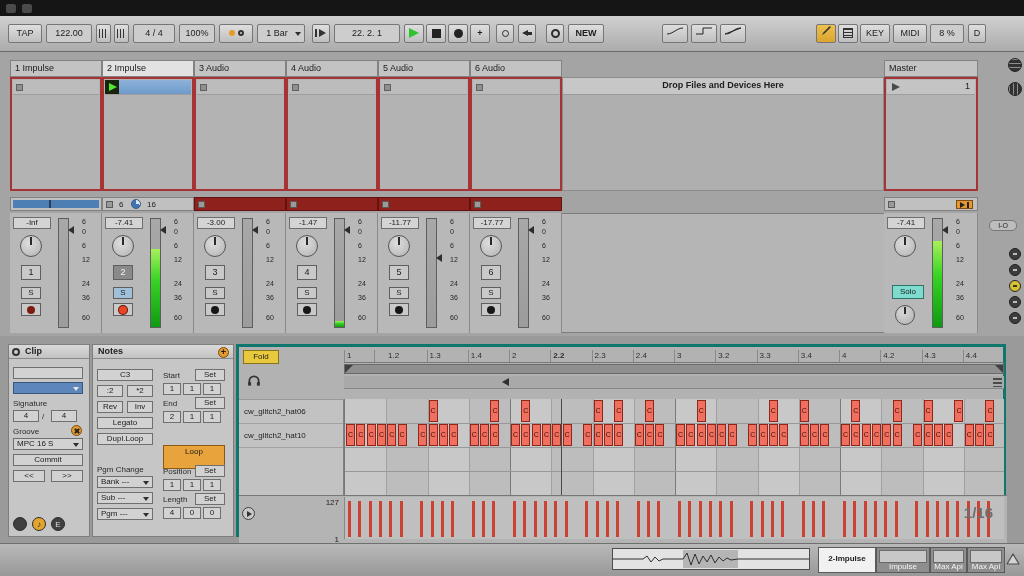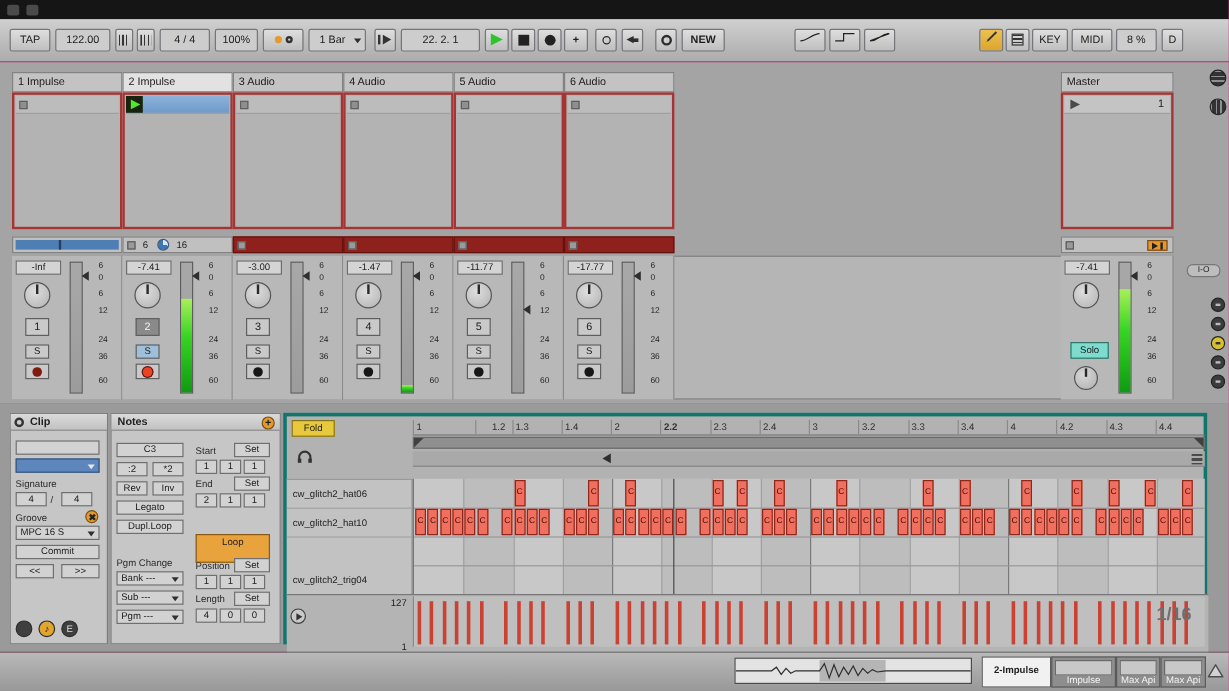--- a/index.html
+++ b/index.html
@@ -1,17 +1,17 @@
 <!DOCTYPE html>
 <html><head>
 <meta charset="utf-8">
 <style>
   *{margin:0;padding:0;box-sizing:border-box}
   body{font-family:"Liberation Sans",sans-serif;background:#666}
-  #app{position:relative;width:1024px;height:576px;background:#ec4899;overflow:hidden;font-size:9px;color:#1d1d1d}
+  #app{position:relative;width:1024px;height:576px;background:#f0abfc;overflow:hidden;font-size:9px;color:#1d1d1d}
 
   
   .titlebar{position:absolute;left:0;top:0;width:100%;height:16px;background:#151515}
   .win-ctrl{position:absolute;top:4px;width:10px;height:9px;border-radius:2px;background:#4a4a4a}
 
   
   .toolbar{position:absolute;left:0;top:16px;width:100%;height:36px;background:linear-gradient(#d0d0d0,#acacac);border-bottom:1px solid #6b6b6b}
   .tb-btn,.tb-field{position:absolute;top:8px;height:19px;line-height:17px;text-align:center;border:1px solid #75757a;border-radius:2px;font-size:9px;color:#1c1c1c}
   .tb-btn{background:linear-gradient(#dedede,#bfbfbf)}
   .tb-field{background:#cdcdcd}
@@ -202,20 +202,23 @@
     <div class="tb-btn" style="left:838px;width:20px"><span class="grid-icon"></span></div>
     <div class="tb-btn" style="left:860px;width:30px">KEY</div>
     <div class="tb-btn" style="left:893px;width:34px">MIDI</div>
     <div class="tb-field" style="left:930px;width:34px">8 %</div>
     <div class="tb-btn" style="left:968px;width:18px">D</div>
   </div>
 
   <div class="session-bg"></div>
   <div class="mixer-bg"></div>
 
+  <div class="drop-zone">
+    <div class="drop-strip"><span>Drop Files and Devices Here</span></div>
+  </div>
 
   <div id="dyn" style="position:absolute;left:0;top:0;width:100%;height:100%">
       <div class="track-header" style="left: 10px; top: 60px; width: 92px;">1 Impulse</div>
       <div class="track-header sel" style="left: 102px; top: 60px; width: 92px;">2 Impulse</div>
       <div class="track-header" style="left: 194px; top: 60px; width: 92px;">3 Audio</div>
       <div class="track-header" style="left: 286px; top: 60px; width: 92px;">4 Audio</div>
       <div class="track-header" style="left: 378px; top: 60px; width: 92px;">5 Audio</div>
       <div class="track-header" style="left: 470px; top: 60px; width: 92px;">6 Audio</div>
       <div class="track-header" style="left: 884px; top: 60px; width: 94px;">Master</div>
       <div class="clip-col" style="left: 10px; top: 77px; width: 92px;">
@@ -496,21 +499,21 @@
     <div class="btn-sm" style="left:102px;top:148px;width:30px">Set</div>
     <div class="field t3" style="left:70px;top:162px">4</div>
     <div class="field t3" style="left:90px;top:162px">0</div>
     <div class="field t3" style="left:110px;top:162px">0</div>
   </div>
 
   <div class="editor">
     <div class="fold-btn">Fold</div>
     <div id="ruler">
         <div class="tick" style="left: 0px;">1</div>
-        <div class="tick" style="left: 52px; padding-left: 13px;">1.2</div>
+        <div class="tick" style="left: 30px; padding-left: 13px;">1.2</div>
         <div class="tick" style="left: 82.5px;">1.3</div>
         <div class="tick" style="left: 123.75px;">1.4</div>
         <div class="tick" style="left: 165px;">2</div>
         <div class="tick" style="left: 206.25px; font-weight: bold;">2.2</div>
         <div class="tick" style="left: 247.5px;">2.3</div>
         <div class="tick" style="left: 288.75px;">2.4</div>
         <div class="tick" style="left: 330px;">3</div>
         <div class="tick" style="left: 371.25px;">3.2</div>
         <div class="tick" style="left: 412.5px;">3.3</div>
         <div class="tick" style="left: 453.75px;">3.4</div>
@@ -528,21 +531,20 @@
         <span class="zoom-handles"></span>
       </div>
     <div class="phone-icon"><svg width="14" height="12" viewBox="0 0 12 10">
           <path d="M2,8 L2,5 A4,4 0 0 1 10,5 L10,8" stroke="#333" stroke-width="1.5" fill="none"></path>
           <rect x="1" y="6" width="2.5" height="3" fill="#333"></rect>
           <rect x="8.5" y="6" width="2.5" height="3" fill="#333"></rect>
         </svg></div>
     <div id="rowlabels">
         <div class="row-label" style="top: 0px;">cw_glitch2_hat06</div>
         <div class="row-label" style="top: 24px;">cw_glitch2_hat10</div>
-        <div class="row-label" style="top: 72px;">cw_glitch2_trig04</div>
       </div>
     <div id="grid">
         <div class="beat-alt" style="left: 41.25px; width: 41.25px;"></div>
         <div class="beat-alt" style="left: 123.75px; width: 41.25px;"></div>
         <div class="beat-alt" style="left: 206.25px; width: 41.25px;"></div>
         <div class="beat-alt" style="left: 288.75px; width: 41.25px;"></div>
         <div class="beat-alt" style="left: 371.25px; width: 41.25px;"></div>
         <div class="beat-alt" style="left: 453.75px; width: 41.25px;"></div>
         <div class="beat-alt" style="left: 536.25px; width: 41.25px;"></div>
         <div class="beat-alt" style="left: 618.75px; width: 41.25px;"></div>

